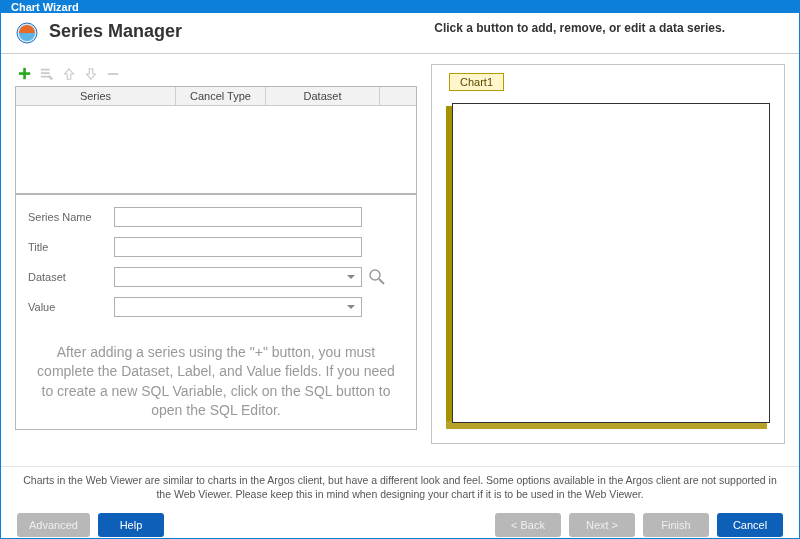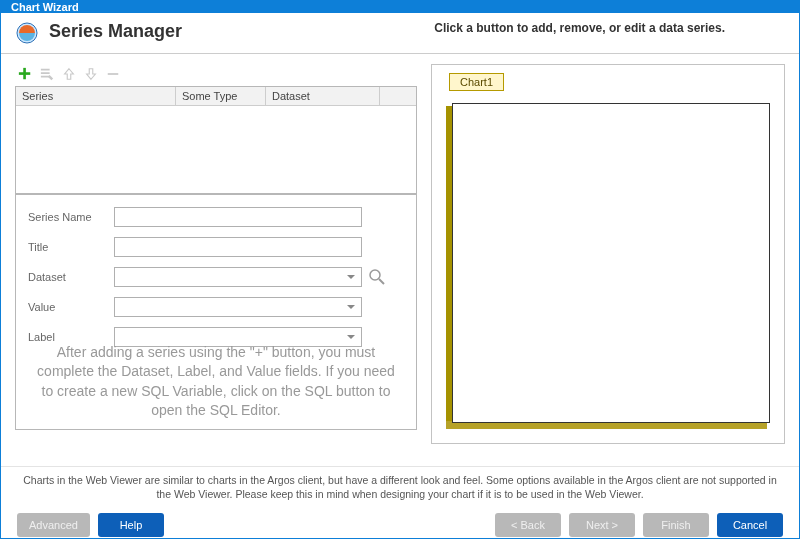--- a/index.html
+++ b/index.html
@@ -58,20 +58,21 @@
   }
   .tb-icon {
     width: 16px; height: 16px;
     display: flex; align-items: center; justify-content: center;
     color: #6b6b6b;
   }
   .grid-box {
     border: 1px solid #b7b7b7;
     height: 108px;
     background: #fff;
+    text-align: center;
   }
   .grid-head {
     display: flex;
     background: #f2f2f2;
     border-bottom: 1px solid #cdcdcd;
     font-size: 11px;
     color: #444;
   }
   .grid-head div {
     padding: 3px 6px;
@@ -279,21 +280,21 @@
       <span class="tb-icon" style="opacity:.45">
         <svg viewBox="0 0 16 16" width="14" height="14">
             <rect x="2" y="7" width="12" height="2" fill="#888"></rect>
           </svg>
       </span>
     </div>
 
     <div class="grid-box">
       <div class="grid-head">
         <div class="col-series">Series</div>
-        <div class="col-type">Some Type</div>
+        <div class="col-type">Cancel Type</div>
         <div class="col-ds">Dataset</div>
         <div class="col-end"></div>
       </div>
     </div>
 
 
     <div class="tab-panel">
       <div class="form-row">
         <label>Series Name</label>
         <input class="form-field" type="text" value="" style="">
@@ -309,24 +310,20 @@
           <svg viewBox="0 0 18 18" width="18" height="18">
               <circle cx="7" cy="7" r="5" fill="none" stroke="#9a9a9a" stroke-width="1.5"></circle>
               <line x1="11" y1="11" x2="16" y2="16" stroke="#9a9a9a" stroke-width="2"></line>
             </svg>
         </span>
       </div>
       <div class="form-row">
         <label>Value</label>
         <div class="form-field form-select"></div>
       </div>
-      <div class="form-row">
-        <label>Label</label>
-        <div class="form-field form-select"></div>
-      </div>
       <div class="hint-text">After adding a series using the "+" button, you must complete the Dataset, Label, and Value fields. If you need to create a new SQL Variable, click on the SQL button to open the SQL Editor.</div>
     </div>
   </div>
 
   <div class="right-pane">
     <span class="chart-tab">Chart1</span>
     <div class="chart-plot-wrap">
       <div class="chart-plot">
         <div class="chart-shadow-left"></div>
         <div class="chart-shadow-bottom"></div>

